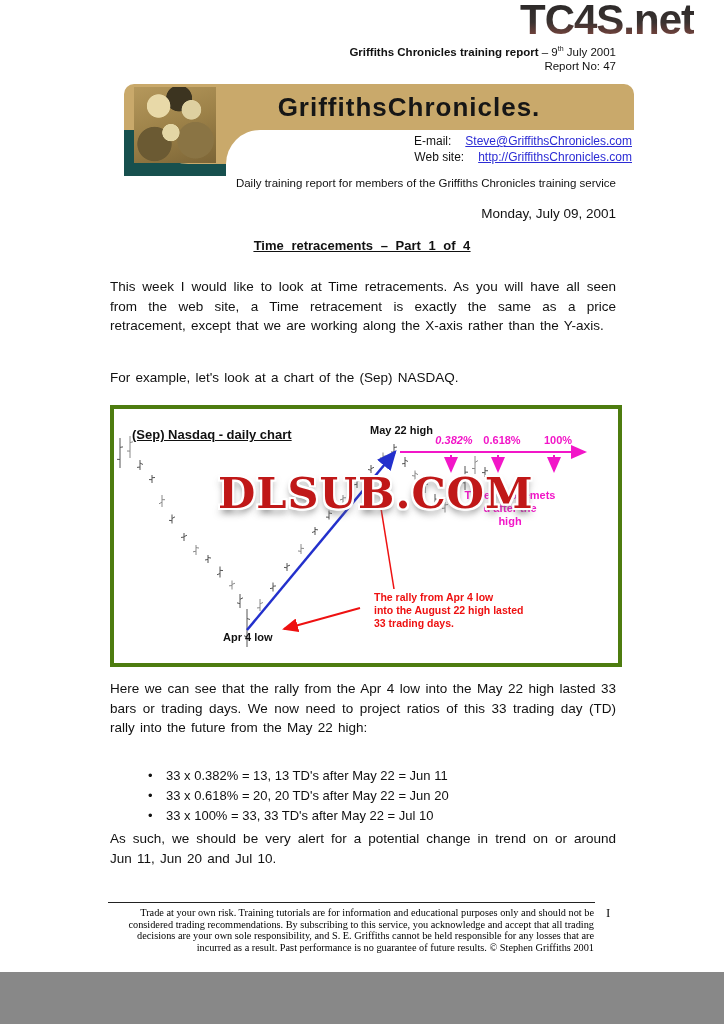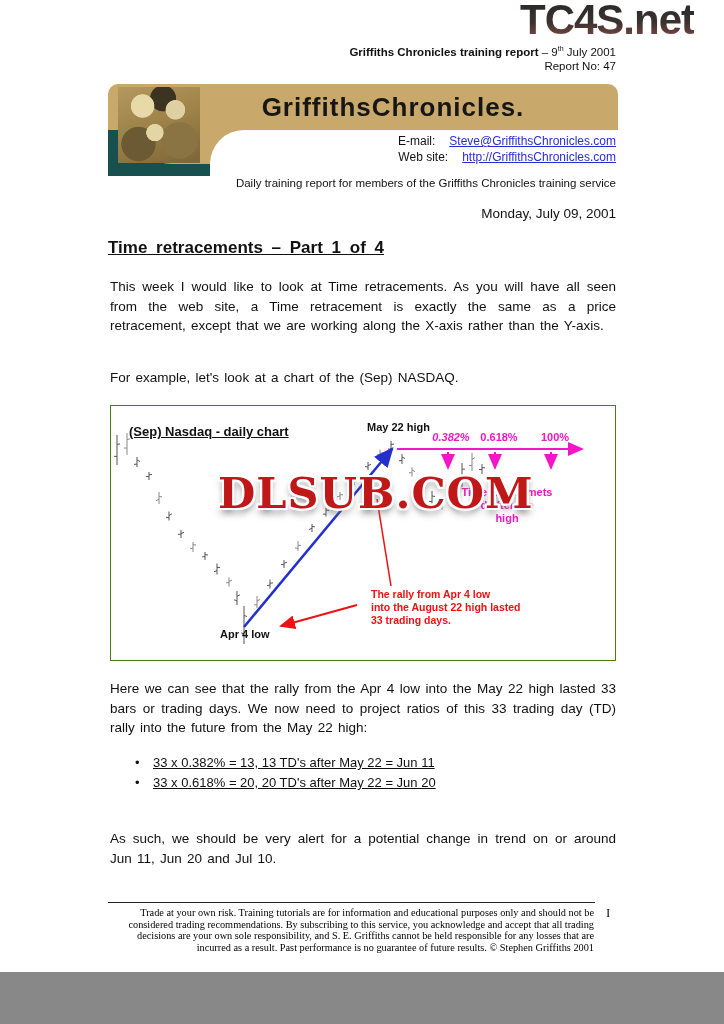--- a/index.html
+++ b/index.html
@@ -15,21 +15,21 @@
         font-family:"Liberation Sans",sans-serif;
         background:linear-gradient(180deg,#262626 0%,#3a3230 55%,#9a4f45 100%);
         -webkit-background-clip:text;background-clip:text;color:transparent;}
 
   
   .report-header{position:absolute;top:42px;right:108px;text-align:right;font-size:11.5px;line-height:14px;}
   .report-header b{font-weight:bold;}
   .report-header sup{font-size:7px;}
 
   
-  .banner{position:absolute;left:108px;top:84px;width:510px;height:92px;background:var(--tan);
+  .banner{position:absolute;left:124px;top:84px;width:510px;height:92px;background:var(--tan);
           border-radius:10px 10px 0 0;}
   .banner-brand{position:absolute;left:0;right:0;top:8px;text-align:center;padding-left:60px;
           font-size:26px;font-weight:bold;letter-spacing:1px;color:#161616;}
   .banner-white{position:absolute;left:102px;top:46px;right:0;bottom:0;background:#fff;
           border-top-left-radius:34px;}
   .banner-teal{position:absolute;left:0;top:46px;width:102px;height:46px;background:var(--teal);}
   .banner-teal::before{content:"";position:absolute;right:0;top:0;width:72px;height:34px;
           background:var(--tan);border-bottom-left-radius:72px;}
   .banner-photo{position:absolute;left:10px;top:3px;width:82px;height:76px;z-index:2;
           background:
@@ -41,54 +41,54 @@
             radial-gradient(circle at 55% 15%, #3c3420 0 16%, transparent 17%),
             linear-gradient(160deg,#b5985c 0%,#9c8148 50%,#7b6436 100%);}
   .contact{position:absolute;right:2px;top:50px;text-align:right;font-size:12px;line-height:15.5px;z-index:3;}
   .contact .row span.lbl{color:#111;margin-right:14px;}
   .contact a{color:var(--link);text-decoration:underline;}
 
   .tagline{position:absolute;top:177px;right:108px;font-size:11.5px;color:#111;}
 
   .doc-date{position:absolute;top:206px;right:108px;font-size:13.5px;}
 
-  .doc-title{position:absolute;top:238px;left:108px;width:508px;
-             font-size:17px;font-weight:bold;word-spacing:4px;text-decoration:underline;}
+  .doc-title{position:absolute;top:238px;left:108px;width:508px;text-align:center;
+             font-size:13px;font-weight:bold;word-spacing:4px;text-decoration:underline;}
   .doc-title span{text-decoration:underline;}
 
   .para{position:absolute;left:110px;width:506px;font-size:13.5px;line-height:19.5px;
         text-align:justify;word-spacing:1.5px;}
   .p1{top:277px;}
   .p2{top:368px;text-align:left;}
   .p3{top:679px;}
   .p4{top:829px;}
 
   
-  .chart-box{position:absolute;left:110px;top:405px;width:504px;height:254px;border:1px solid #4d7c0f;background:#fff;}
+  .chart-box{position:absolute;left:110px;top:405px;width:504px;height:254px;border:4px solid #4d7c0f;background:#fff;}
   .chart-box svg{position:absolute;left:0;top:0;}
   .chart-label{position:absolute;white-space:nowrap;}
   .chart-title{left:18px;top:18px;font-size:13px;font-weight:bold;text-decoration:underline;}
   .lbl-high{left:256px;top:15px;font-size:11px;font-weight:bold;}
   .lbl-low{left:109px;top:222px;font-size:11px;font-weight:bold;}
   .ratio{position:absolute;top:25px;transform:translateX(-50%);font-size:11px;font-weight:bold;color:var(--magenta);}
   .r1{left:340px;font-style:italic;}.r2{left:388px;}.r3{left:444px;}
   .note-magenta{position:absolute;left:338px;top:80px;width:116px;text-align:center;
         font-size:11px;font-weight:bold;color:var(--magenta);line-height:13px;}
   .note-red{position:absolute;left:260px;top:182px;font-size:10.5px;font-weight:bold;
         color:var(--red);line-height:13px;white-space:nowrap;}
 
   .dlsub{position:absolute;left:218px;top:468px;font-family:"DejaVu Serif",serif;font-weight:bold;
          font-size:43px;letter-spacing:1px;color:var(--wm-red);z-index:5;
          text-shadow:-2px -2px 0 #fff,2px -2px 0 #fff,-2px 2px 0 #fff,2px 2px 0 #fff,
            -2px 0 0 #fff,2px 0 0 #fff,0 -2px 0 #fff,0 2px 0 #fff,
            0 5px 7px rgba(110,110,110,.85);}
 
   
-  .bullets{position:absolute;left:135px;top:753px;margin:0;padding:0;list-style:none;
-           font-size:13px;line-height:20px;text-decoration:underline;}
+  .bullets{position:absolute;left:135px;top:753px;margin:13px;padding:0;list-style:none;
+           font-size:13px;line-height:20px;}
   .bullets li{padding-left:18px;position:relative;}
   .bullets li::before{content:"\2022";position:absolute;left:0;top:0;}
 
   
   .footer-rule{position:absolute;left:108px;top:902px;width:487px;border-top:1.5px solid #222;}
   .disclaimer{position:absolute;left:110px;top:907px;width:484px;text-align:right;
         font-family:"Liberation Serif",serif;font-size:10.3px;line-height:11.5px;color:#000;}
   .page-num{position:absolute;left:606px;top:905px;font-family:"Liberation Serif",serif;font-size:13px;}
 
   .tradersxtreme{position:absolute;top:976px;right:5px;font-family:"DejaVu Sans",sans-serif;
@@ -269,20 +269,21 @@
     </div>
   </div>
 
   <div class="dlsub">DLSUB.COM</div>
 
   <div class="para p3">Here we can see that the rally from the Apr 4 low into the May 22 high lasted 33 bars or trading days. We now need to project ratios of this 33 trading day (TD) rally into the future from the May 22 high:</div>
 
   <ul class="bullets">
     <li>33 x 0.382% = 13, 13 TD's after May 22 = Jun 11</li>
     <li>33 x 0.618% = 20, 20 TD's after May 22 = Jun 20</li>
+    <li>33 x 100% = 33, 33 TD's after May 22 = Jul 10</li>
   </ul>
 
   <div class="para p4">As such, we should be very alert for a potential change in trend on or around Jun 11, Jun 20 and Jul 10.</div>
 
   <div class="footer-rule"></div>
   <div class="disclaimer">Trade at your own risk. Training tutorials are for information and educational purposes only and should not be considered trading recommendations. By subscribing to this service, you acknowledge and accept that all trading decisions are your own sole responsibility, and S. E. Griffiths cannot be held responsible for any losses that are incurred as a result.  Past performance is no guarantee of future results.  © Stephen Griffiths 2001</div>
   <div class="page-num">I</div>
 
   <div class="tradersxtreme">TradersXtreme.com</div>
 

